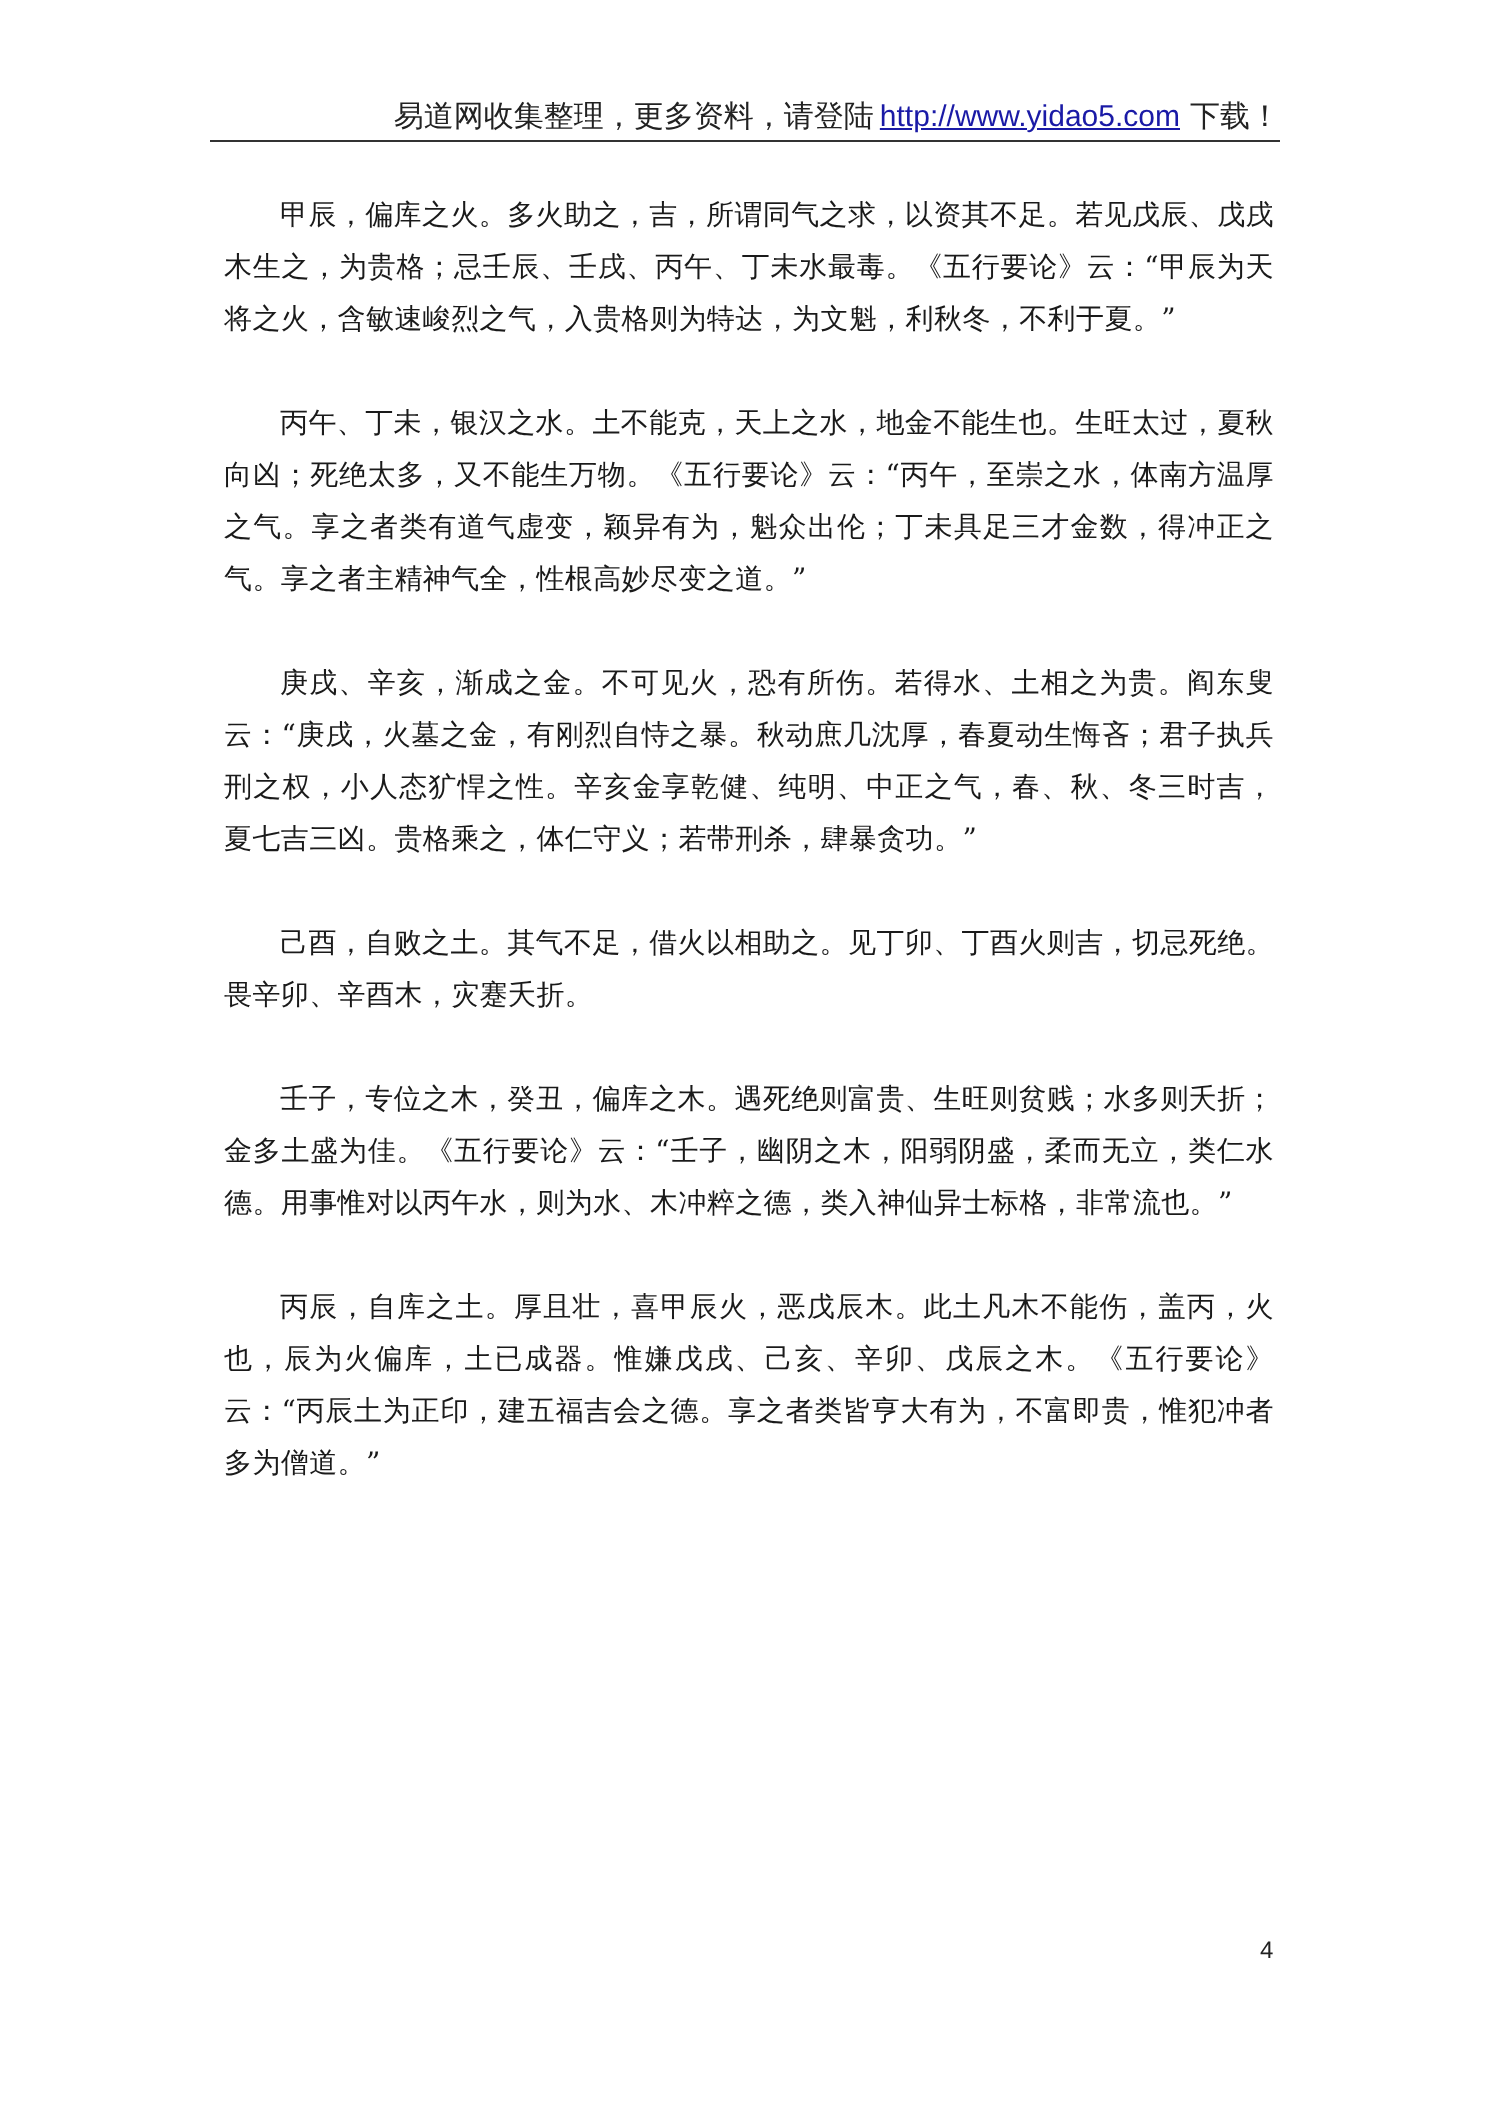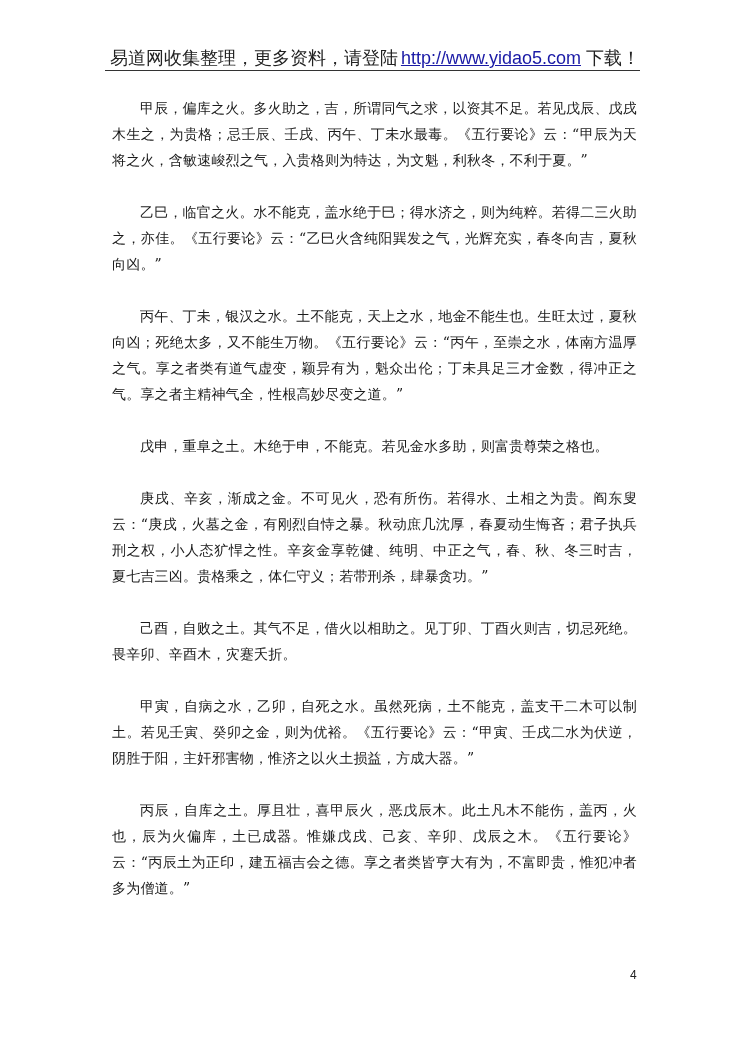--- a/index.html
+++ b/index.html
@@ -1,38 +1,36 @@
 <!DOCTYPE html>
 <html><head>
 <meta charset="utf-8">
 <style>
   html, body { margin:0; padding:0; background:#ffffff; }
   body { width:750px; height:1060px; position:relative; overflow:hidden;
          font-family:"DejaVu Serif","Liberation Serif",serif; color:#1a1a1a; }
   .header { position:absolute; left:105px; top:48px; width:535px; height:22px;
-            border-bottom:1.5px solid #333; text-align:right; font-size:18px; line-height:20px; color:#222; }
+            border-bottom:1.5px solid #333; text-align:right; font-size:15px; line-height:20px; color:#222; }
   .header a { color:#1a1aa6; text-decoration:underline; font-family:"Liberation Sans","DejaVu Sans",sans-serif; margin:0 5px 0 3px; }
   .content { position:absolute; left:112px; top:95px; width:525px; }
   .para { font-size:14px; line-height:26px; text-indent:2em; margin:0 0 26px 0;
           text-align:justify; letter-spacing:0.2px; }
   .page-num { position:absolute; left:630px; top:968px; font-size:12px;
               font-family:"Liberation Sans","DejaVu Sans",sans-serif; color:#222; }
 </style>
 </head>
 <body>
 
 <div class="header">
   <span>易道网收集整理，更多资料，请登陆</span><a>http://www.yidao5.com</a><span>下载！</span>
 </div>
 
 <div class="content">
   <p class="para">甲辰，偏库之火。多火助之，吉，所谓同气之求，以资其不足。若见戊辰、戊戌木生之，为贵格；忌壬辰、壬戌、丙午、丁未水最毒。《五行要论》云：“甲辰为天将之火，含敏速峻烈之气，入贵格则为特达，为文魁，利秋冬，不利于夏。”</p>
-  <p class="para">乙巳，临官之火。水不能克，盖水绝于巳；得水济之，则为纯粹。若得二三火助之，亦佳。《五行要论》云：“乙巳火含纯阳巽发之气，光辉充实，春冬向吉，夏秋向凶。”</p>
   <p class="para">丙午、丁未，银汉之水。土不能克，天上之水，地金不能生也。生旺太过，夏秋向凶；死绝太多，又不能生万物。《五行要论》云：“丙午，至崇之水，体南方温厚之气。享之者类有道气虚变，颖异有为，魁众出伦；丁未具足三才金数，得冲正之气。享之者主精神气全，性根高妙尽变之道。”</p>
-  <p class="para">戊申，重阜之土。木绝于申，不能克。若见金水多助，则富贵尊荣之格也。</p>
   <p class="para">庚戌、辛亥，渐成之金。不可见火，恐有所伤。若得水、土相之为贵。阎东叟云：“庚戌，火墓之金，有刚烈自恃之暴。秋动庶几沈厚，春夏动生悔吝；君子执兵刑之权，小人态犷悍之性。辛亥金享乾健、纯明、中正之气，春、秋、冬三时吉，夏七吉三凶。贵格乘之，体仁守义；若带刑杀，肆暴贪功。”</p>
   <p class="para">己酉，自败之土。其气不足，借火以相助之。见丁卯、丁酉火则吉，切忌死绝。畏辛卯、辛酉木，灾蹇夭折。</p>
-  <p class="para">甲寅，自病之水，乙卯，自死之水。虽然死病，土不能克，盖支干二木可以制土。若见壬寅、癸卯之金，则为优裕。《五行要论》云：“甲寅、壬戌二水为伏逆，阴胜于阳，主奸邪害物，惟济之以火土损益，方成大器。”</p>
+  <p class="para">壬子，专位之木，癸丑，偏库之木。遇死绝则富贵、生旺则贫贱；水多则夭折；金多土盛为佳。《五行要论》云：“壬子，幽阴之木，阳弱阴盛，柔而无立，类仁水德。用事惟对以丙午水，则为水、木冲粹之德，类入神仙异士标格，非常流也。”</p>
   <p class="para">丙辰，自库之土。厚且壮，喜甲辰火，恶戊辰木。此土凡木不能伤，盖丙，火也，辰为火偏库，土已成器。惟嫌戊戌、己亥、辛卯、戊辰之木。《五行要论》云：“丙辰土为正印，建五福吉会之德。享之者类皆亨大有为，不富即贵，惟犯冲者多为僧道。”</p>
 
 </div>
 
 <div class="page-num">4</div>
 
 </body></html>

